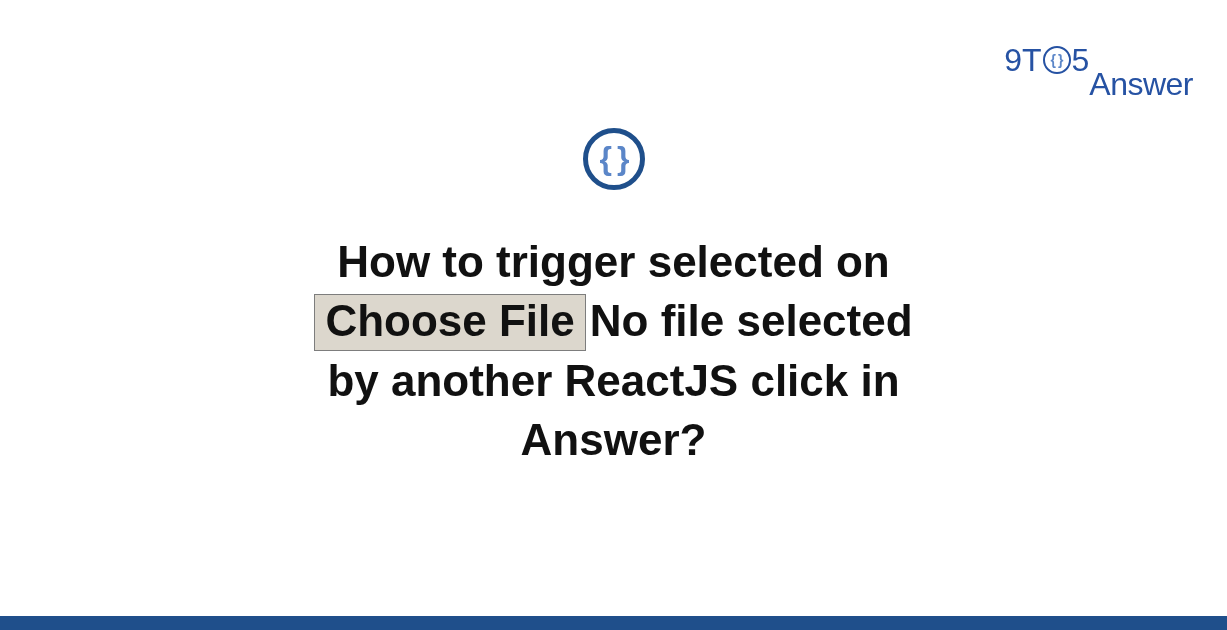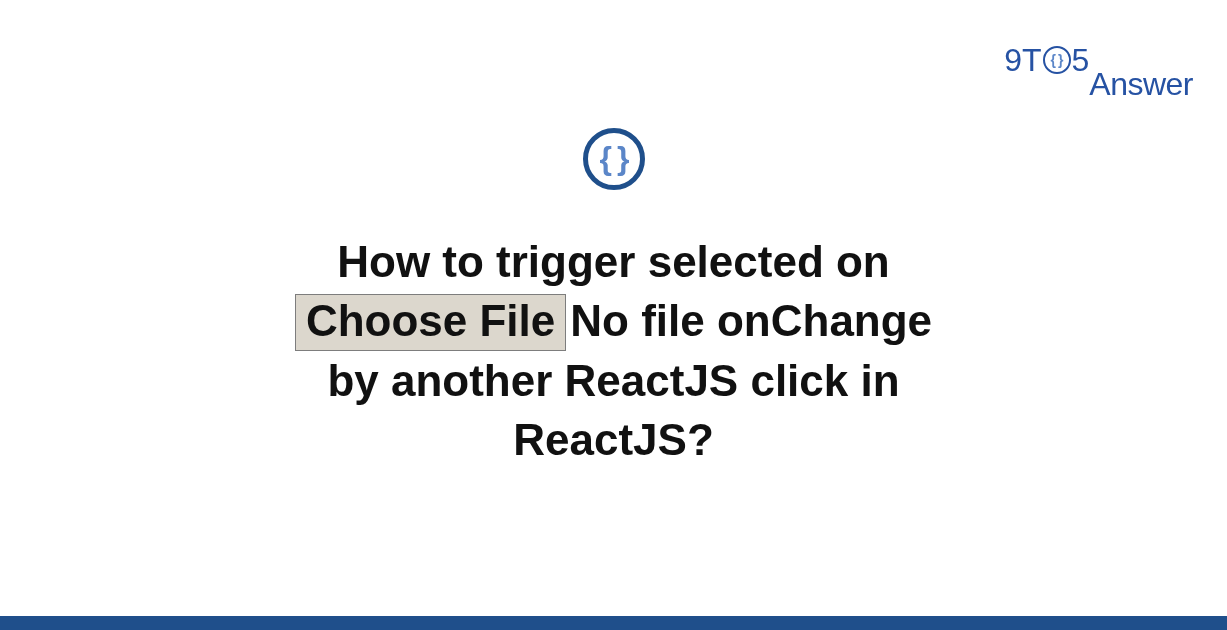--- a/index.html
+++ b/index.html
@@ -129,21 +129,21 @@
 
 <div class="center-content">
   <div class="braces-icon">
     <span>{ }</span>
   </div>
   <div class="question-box">
     <div>How to trigger selected on</div>
     <div>
       <span class="file-control">
         <button class="choose-file-btn">Choose File</button>
-          <span class="no-file-text">No file onChange</span>
+          <span class="no-file-text">No file selected</span>
       </span>
     </div>
     <div>by another ReactJS click in</div>
-    <div>ReactJS?</div>
+    <div>Answer?</div>
   </div>
 </div>
 
 <div class="bottom-bar"></div>
 
 </body></html>

